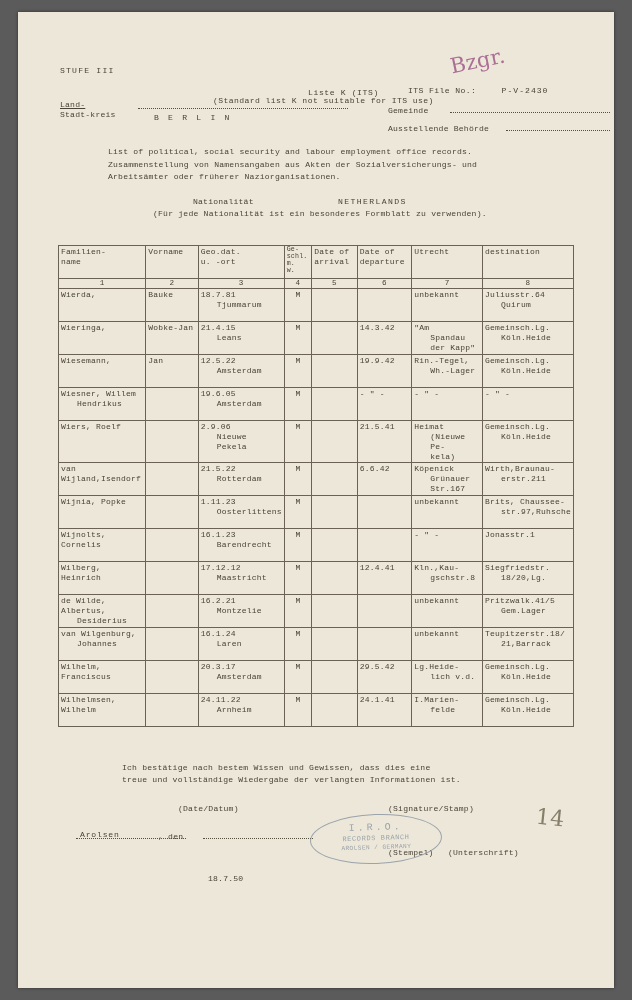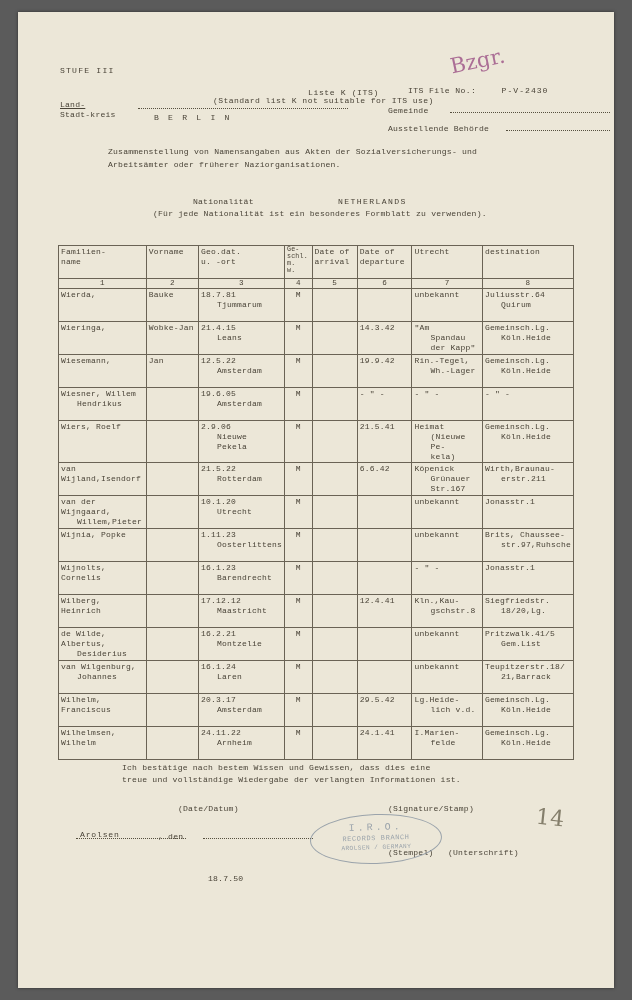--- a/index.html
+++ b/index.html
@@ -131,20 +131,21 @@
     </div>
     <div class="berlin">B E R L I N</div>
     <div class="dots-a"></div>
 
     <div class="gemeinde">Gemeinde</div>
     <div class="dots-b"></div>
     <div class="behoerde">Ausstellende Behörde</div>
     <div class="dots-c"></div>
 
     <div class="desc">
+      <div>List of political, social security and labour employment office records.</div>
       <div>Zusammenstellung von Namensangaben aus Akten der Sozialversicherungs- und</div>
       <div>Arbeitsämter oder früherer Naziorganisationen.</div>
     </div>
 
     <div class="nat">Nationalität</div>
     <div class="natval">NETHERLANDS</div>
     <div class="natnote">(Für jede Nationalität ist ein besonderes Formblatt zu verwenden).</div>
 
     <table class="tbl">
       <thead>
@@ -338,42 +339,20 @@
               <span class="l2">Grünauer</span>
               <span class="l2">Str.167</span>
             </td>
             <td class="body c8">
               <span class="l2b">Wirth,Braunau-</span>
               <span class="l2">erstr.211</span>
             </td>
           </tr>
           <tr>
             <td class="body c1">
-              <span class="l2b">van der Wijngaard,</span>
-              <span class="l2">Willem,Pieter</span>
-            </td>
-            <td class="body c2"></td>
-            <td class="body c3">
-              <span class="l2b">10.1.20</span>
-              <span class="l2">Utrecht</span>
-            </td>
-            <td class="body c4 ctr">
-              <span class="l2b">M</span>
-            </td>
-            <td class="body c5"></td>
-            <td class="body c6"></td>
-            <td class="body c7">
-              <span class="l2b">unbekannt</span>
-            </td>
-            <td class="body c8">
-              <span class="l2b">Jonasstr.1</span>
-            </td>
-          </tr>
-          <tr>
-            <td class="body c1">
               <span class="l2b">Wijnia, Popke</span>
             </td>
             <td class="body c2"></td>
             <td class="body c3">
               <span class="l2b">1.11.23</span>
               <span class="l2">Oosterlittens</span>
             </td>
             <td class="body c4 ctr">
               <span class="l2b">M</span>
             </td>
@@ -446,21 +425,21 @@
             <td class="body c4 ctr">
               <span class="l2b">M</span>
             </td>
             <td class="body c5"></td>
             <td class="body c6"></td>
             <td class="body c7">
               <span class="l2b">unbekannt</span>
             </td>
             <td class="body c8">
               <span class="l2b">Pritzwalk.41/5</span>
-              <span class="l2">Gem.List</span>
+              <span class="l2">Gem.Lager</span>
             </td>
           </tr>
           <tr>
             <td class="body c1">
               <span class="l2b">van Wilgenburg,</span>
               <span class="l2">Johannes</span>
             </td>
             <td class="body c2"></td>
             <td class="body c3">
               <span class="l2b">16.1.24</span>

